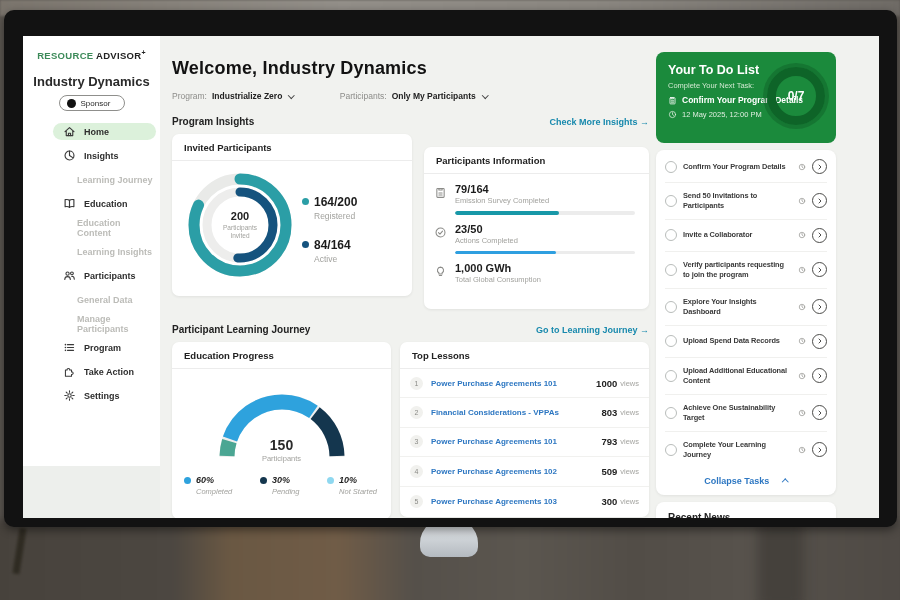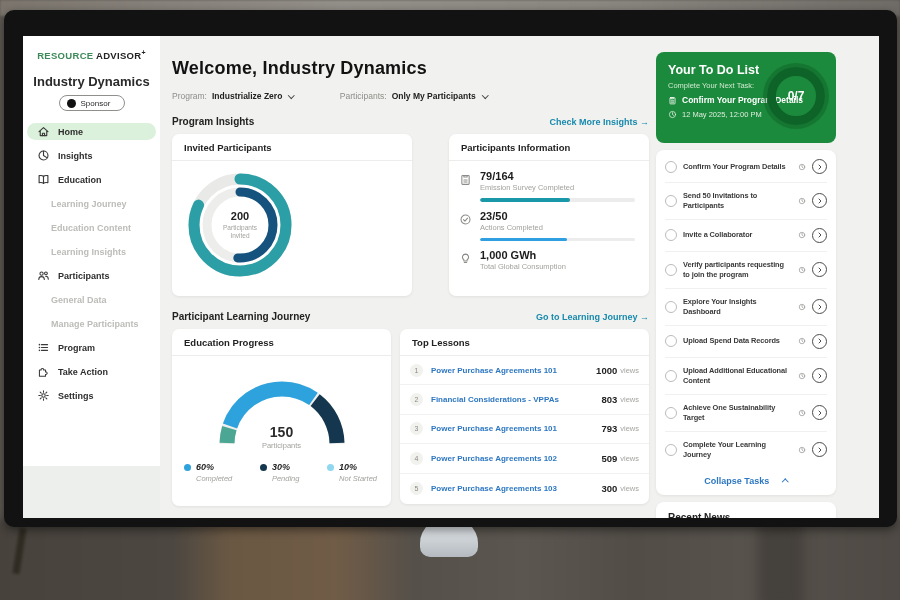--- a/index.html
+++ b/index.html
@@ -27,21 +27,21 @@
   .sidebar { position:absolute; left:0; top:0; width:137px; height:100%; background:#fff; }
   .sidebar-foot { position:absolute; bottom:0; left:0; width:100%; height:52px; background:#edefec; }
   .logo { padding-top:13px; text-align:center; font-size:9.5px; font-weight:bold; letter-spacing:.3px; }
   .logo .p1 { color:var(--brand-green,#3c8a59); }
   .logo .p2 { color:#232323; }
   .logo .plus { color:#232323; font-size:7px; vertical-align:super; }
   .org { text-align:center; font-size:13px; font-weight:bold; color:#2a2a2a; margin-top:13px; }
   .badge { margin:6px auto 0; width:66px; border:1px solid #8f8f8c; border-radius:10px;
     display:flex; align-items:center; gap:5px; padding:2.5px 7px; font-size:8px; color:#2a2a2a; background:#fff; }
   .badge-dot { width:9px; height:9px; background:#111; border-radius:50%; flex:none; }
-  .nav { margin-top:12px; }
+  .nav { margin-top:12px;margin-left:26px; }
   .nav-item { display:flex; align-items:center; gap:8px; height:17px; margin:0 4px 7px;
     padding-left:10px; font-size:9px; font-weight:bold; color:#2e2e2e; border-radius:12px; cursor:pointer; }
   .nav-item .nico { width:13px; height:13px; flex:none; color:#3a3a3a; display:flex; }
   .nav-item .nico svg { width:13px; height:13px; }
   .nav-item.sub { padding-left:24px; color:#bcbcb8; font-weight:600; }
   .nav-item.active { background:#dcf1db; }
 
   
   .main { position:absolute; left:137px; top:0; width:493px; height:100%; padding-left:12px; }
   .main-inner { width:477px; }
@@ -70,21 +70,21 @@
   .donut-center .v { font-size:11px; font-weight:bold; color:#222; }
   .donut-center .l { font-size:6.5px; color:#a2a29e; line-height:1.3; margin-top:2px; }
   .ip-legend { display:flex; flex-direction:column; gap:17px; margin-top:14px; }
   .ip-leg-item { }
   .ip-leg-top { display:flex; align-items:center; gap:5px; }
   .leg-dot { width:7px; height:7px; border-radius:50%; flex:none; }
   .ip-leg-value { font-size:12px; font-weight:bold; color:#1c1c1c; }
   .ip-leg-label { font-size:8.5px; color:#a2a29e; margin:2px 0 0 12px; }
 
   
-  .card-info { width:200px; height:162px; }
+  .card-info { width:225px; height:162px;margin-top:13px; }
   .info-body { padding:9px 12px 0 10px; }
   .pi-row { display:flex; gap:8px; }
   .pi-icon { width:13px; height:13px; color:#8b8b88; margin-top:3px; flex:none; }
   .pi-icon svg { width:13px; height:13px; }
   .pi-value { font-size:11px; font-weight:bold; color:#1c1c1c; }
   .pi-label { font-size:7.5px; color:#a2a29e; margin-top:1px; }
   .pi-bar { height:3.5px; background:#ececec; border-radius:2px; margin:6px 2px 8px 21px; overflow:hidden; }
   .pi-fill { height:100%; border-radius:2px; }
 
   
@@ -176,33 +176,33 @@
           <div class="nav-item">
             <span class="nico">
                 <svg viewBox="0 0 16 16" fill="none" stroke="currentColor" stroke-width="1.4" stroke-linecap="round" stroke-linejoin="round">
                   <circle cx="8" cy="8" r="5.5"></circle>
                   <path d="M8 2.5V8l4 2.6"></path>
                 </svg>
               </span>
             <span>Insights</span>
           </div>
 
+          <div class="nav-item sub">
+
+            <span>Learning Journey</span>
+          </div>
+
           <div class="nav-item">
             <span class="nico">
                 <svg viewBox="0 0 16 16" fill="none" stroke="currentColor" stroke-width="1.4" stroke-linecap="round" stroke-linejoin="round">
                   <path d="M8 4C6.6 2.9 4.5 2.9 2.6 3.3V12c1.9-.4 4-.4 5.4.8 1.4-1.2 3.5-1.2 5.4-.8V3.3C11.5 2.9 9.4 2.9 8 4Z"></path>
                   <path d="M8 4v8.8"></path>
                 </svg>
               </span>
             <span>Education</span>
-          </div>
-
-          <div class="nav-item sub">
-
-            <span>Learning Journey</span>
           </div>
 
           <div class="nav-item sub">
 
             <span>Education Content</span>
           </div>
 
           <div class="nav-item sub">
 
             <span>Learning Insights</span>
@@ -297,20 +297,38 @@
                   <circle cx="58" cy="58" r="46" fill="none" stroke="#e9eae8" stroke-width="11"></circle>
                   <circle id="donut-outer" cx="58" cy="58" r="46" fill="none" stroke-width="11" stroke-linecap="round" transform="rotate(-90 58 58)" stroke="#2B9EA6" stroke-dasharray="237.00174978681397 289.02652413026095"></circle>
                   <circle cx="58" cy="58" r="33" fill="none" stroke="#ededec" stroke-width="9"></circle>
                   <circle id="donut-inner" cx="58" cy="58" r="33" fill="none" stroke-width="9" stroke-linecap="round" transform="rotate(-90 58 58)" stroke="#15537E" stroke-dasharray="105.74600871983245 207.34511513692635"></circle>
                 </svg>
                 <div class="donut-center">
                   <div class="v">200</div>
                   <div class="l"><span>Participants</span><br><span>Invited</span></div>
                 </div>
               </div>
+              <div class="ip-legend">
+
+                  <div class="ip-leg-item">
+                    <div class="ip-leg-top">
+                      <span class="leg-dot" style="background: rgb(43, 158, 166);"></span>
+                      <span class="ip-leg-value">164/200</span>
+                    </div>
+                    <div class="ip-leg-label">Registered</div>
+                  </div>
+
+                  <div class="ip-leg-item">
+                    <div class="ip-leg-top">
+                      <span class="leg-dot" style="background: rgb(21, 83, 126);"></span>
+                      <span class="ip-leg-value">84/164</span>
+                    </div>
+                    <div class="ip-leg-label">Active</div>
+                  </div>
+                </div>
             </div>
           </div>
 
           <div class="card card-info">
             <div class="card-title">Participants Information</div>
             <div class="info-body">
 
                 <div>
                   <div class="pi-row">
                     <span class="pi-icon"><svg viewBox="0 0 16 16" fill="none" stroke="currentColor" stroke-width="1.3" stroke-linecap="round" stroke-linejoin="round">

